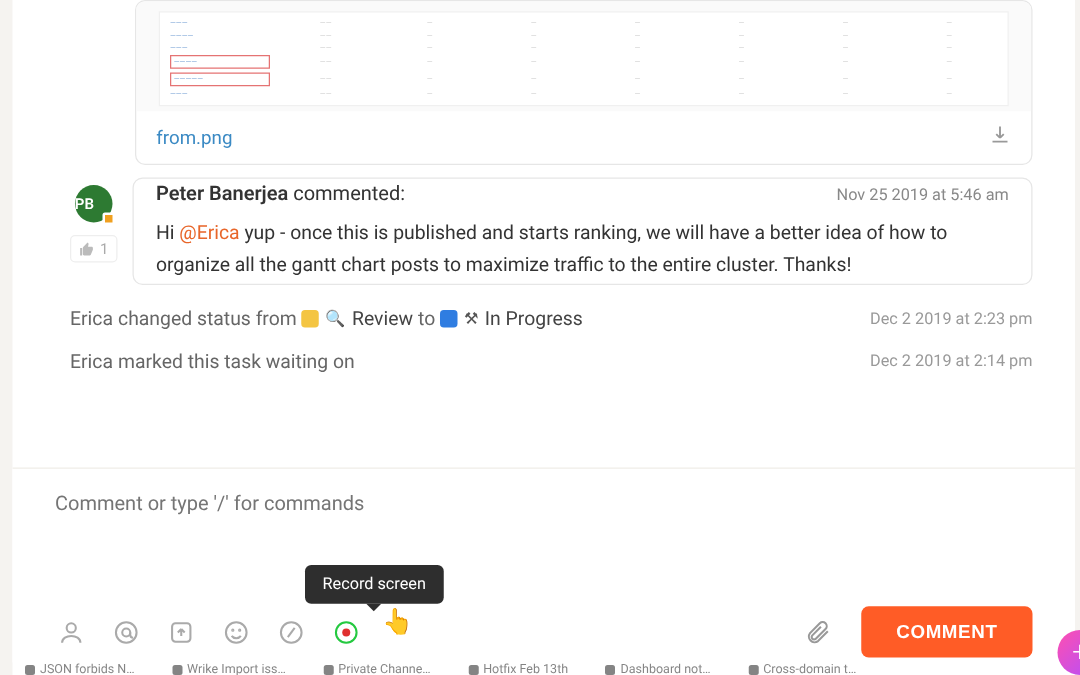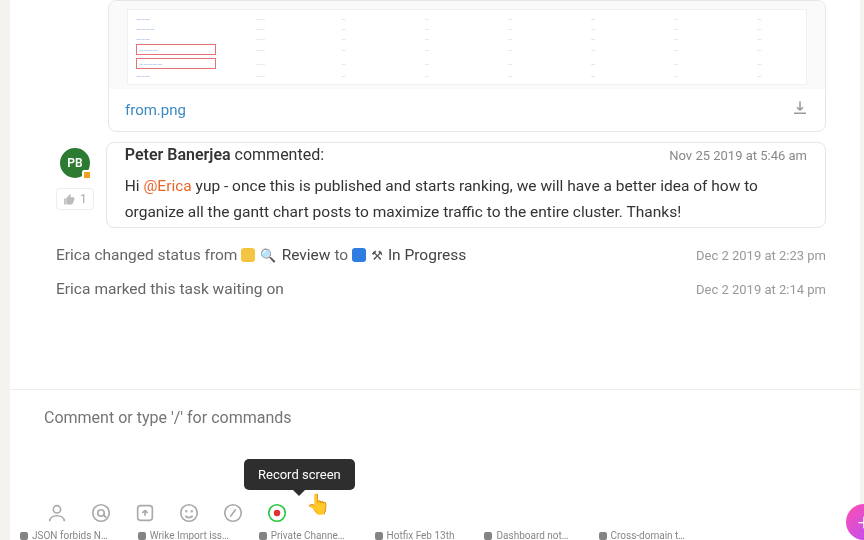--- a/index.html
+++ b/index.html
@@ -59,21 +59,21 @@
     justify-content: space-between;
     padding: 10px 16px;
   }
   .attach-name { color: #3b8ac4; font-size: 15px; }
   .dl-icon svg { width: 18px; height: 18px; stroke: #999; fill: none; stroke-width: 2; }
 
   .comment-block { display: flex; padding: 10px 34px 10px 46px; gap: 12px; }
   .avatar-col { display: flex; flex-direction: column; align-items: center; gap: 10px; padding-top: 6px; }
   .avatar {
     width: 30px; height: 30px; border-radius: 50%;
-    background: #2d7a32; color: #fff; display: flex; align-items: center; justify-content: center;
+    background: #2d7a32; color: #fff; display: flex; align-items: center; 
     font-size: 12px; font-weight: 600; position: relative;
   }
   .avatar-badge {
     position: absolute; right: -2px; bottom: -2px; width: 10px; height: 10px;
     background: #f0a020; border: 2px solid #fff; border-radius: 2px;
   }
   .like {
     display: flex; align-items: center; gap: 4px; color: #aaa; font-size: 12px;
     border: 1px solid #eee; border-radius: 4px; padding: 3px 6px; cursor: pointer;
   }
@@ -373,20 +373,28 @@
         </span>
         <span class="tool-btn active">
           <svg viewBox="0 0 24 24">
               <circle cx="12" cy="12" r="9"></circle>
               <circle class="dot" cx="12" cy="12" r="3.5"></circle>
             </svg>
         </span>
         <div class="tooltip">Record screen</div>
         <span class="cursor">👆</span>
       </div>
+      <div class="composer-right">
+        <span class="tool-btn attach-btn">
+          <svg viewBox="0 0 24 24">
+              <path d="M21 11l-8.5 8.5a5 5 0 01-7-7L14 4a3.5 3.5 0 015 5l-8.5 8.5a2 2 0 01-3-3L15 7"></path>
+            </svg>
+        </span>
+        <button class="comment-btn">COMMENT</button>
+      </div>
     </div>
   </div>
 
 </div>
 
 <div class="taskbar">
   <span class="taskbar-item">
       <span class="tb-icon"></span>
       <span>JSON forbids N…</span>
     </span>

